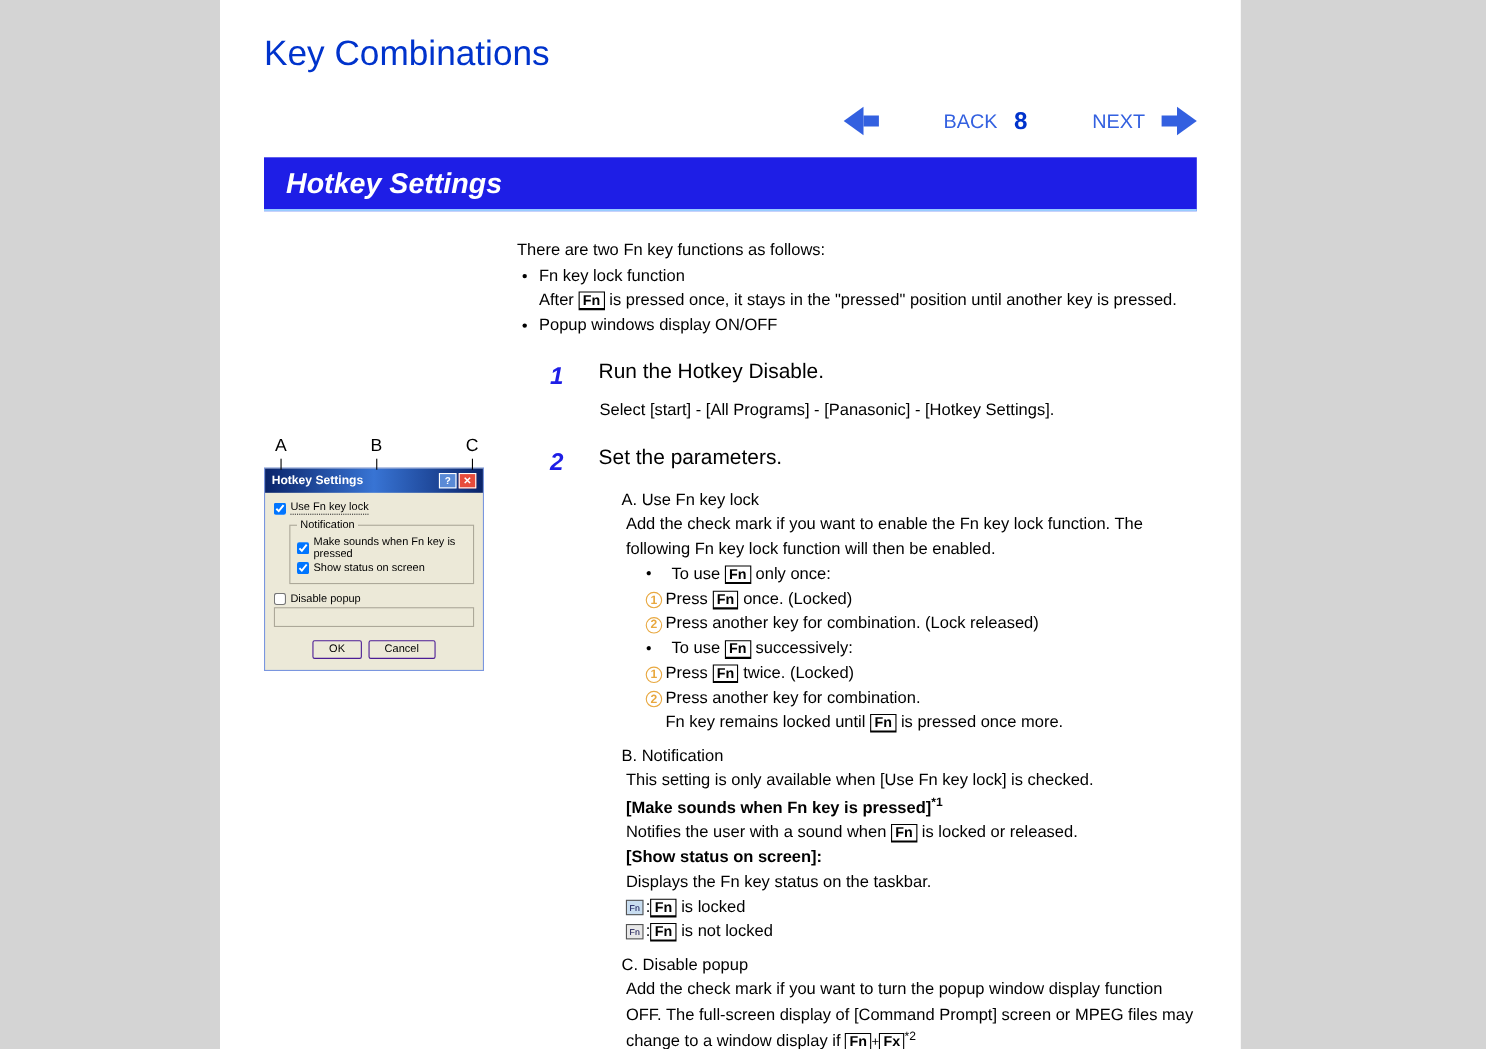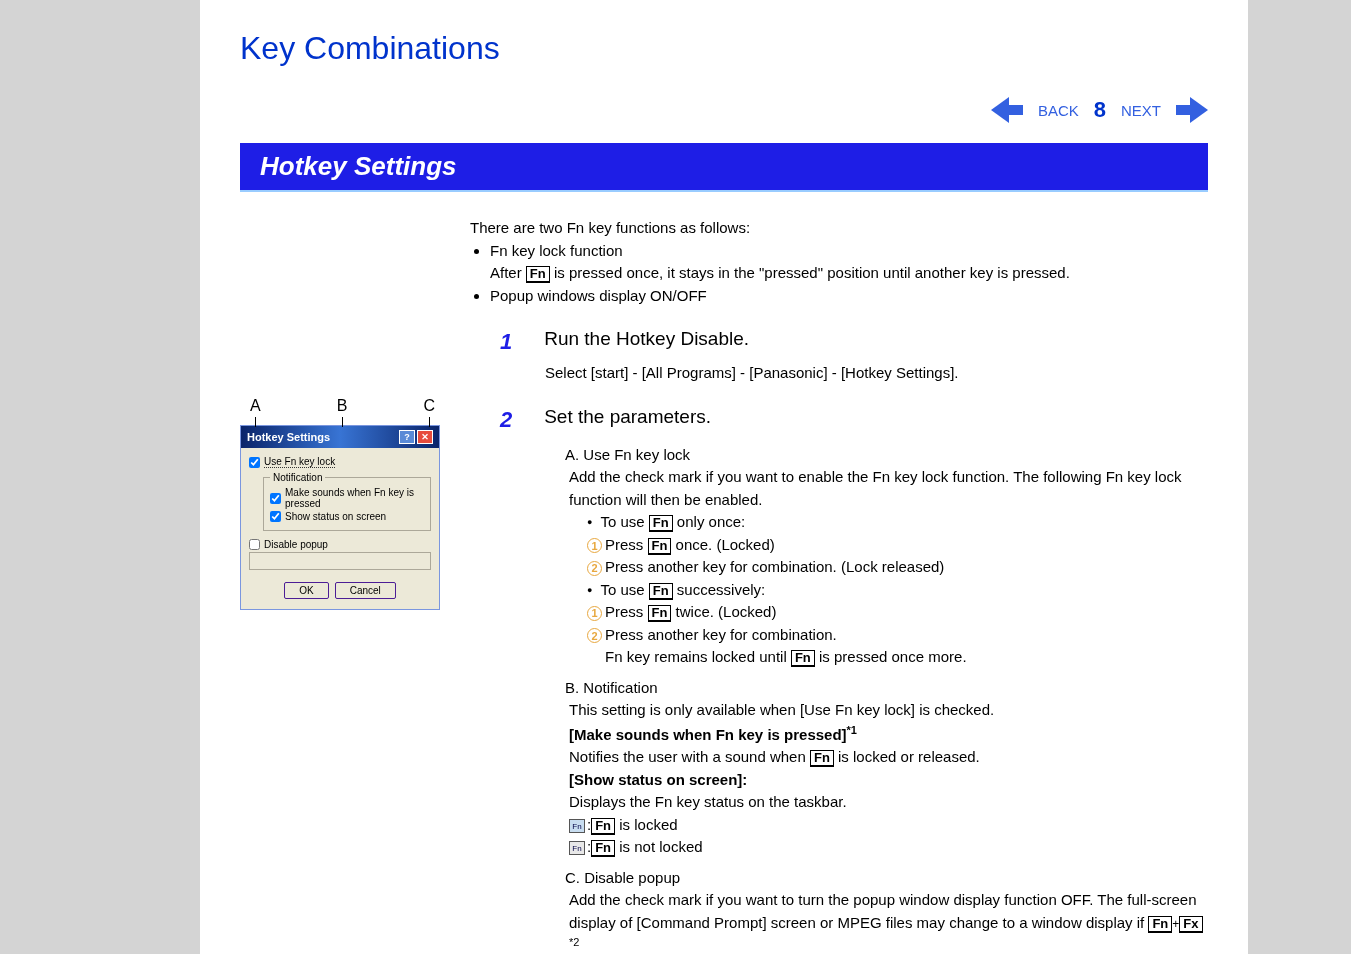--- a/index.html
+++ b/index.html
@@ -6,21 +6,21 @@
     body {
       font-family: Arial, sans-serif;
       background: #d4d4d4;
       width: 1351px;
       height: 954px;
       display: flex;
       justify-content: flex-start;
     }
     .page {
       background: white;
-      width: 1048px;
+      width: 928px;
       height: 954px;
       margin-left: 200px;
       padding: 30px 40px;
       position: relative;
     }
     .title {
       color: #0033cc;
       font-size: 32px;
       font-weight: normal;
       margin-bottom: 30px;
@@ -75,21 +75,22 @@
       content: "";
       position: absolute;
       width: 14px;
       height: 10px;
       background: #3360e0;
       left: 0;
       top: 8px;
     }
     .nav-text {
       color: #3360e0;
-      font-size: 15px;
+      font-size: 18px;
+      margin-left: 44px;
     }
     .page-num {
       color: #0033cc;
       font-size: 22px;
       font-weight: bold;
     }
     .section-header {
       background: #1e1ee6;
       color: white;
       font-size: 26px;
@@ -242,21 +243,21 @@
       justify-content: center;
       width: 15px;
       height: 15px;
       border: 1.5px solid #e8a840;
       border-radius: 50%;
       color: #e8a840;
       font-size: 11px;
       font-weight: bold;
       margin-right: 3px;
     }
-    .sub-bullet { margin-left: 18px; display: flex; gap: 8px; }
+    .sub-bullet { margin-left: 18px; display: flex; gap: 18px; }
     .sub-bullet-dot::before { content: "●"; font-size: 9px; position: relative; top: -2px; }
     .numbered-line { margin-left: 18px; }
     .bold { font-weight: bold; }
     .tray-icon {
       display: inline-block;
       width: 16px;
       height: 14px;
       border: 1px solid #555;
       background: #c8ddf0;
       font-size: 8px;

